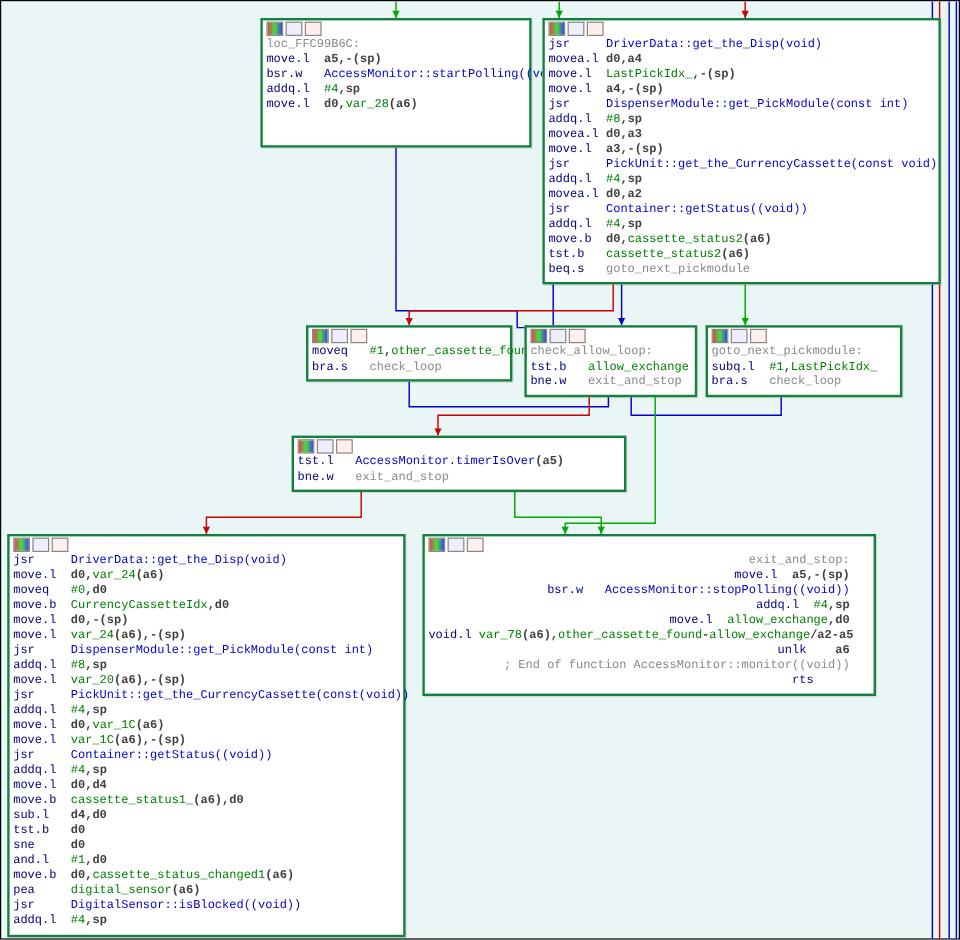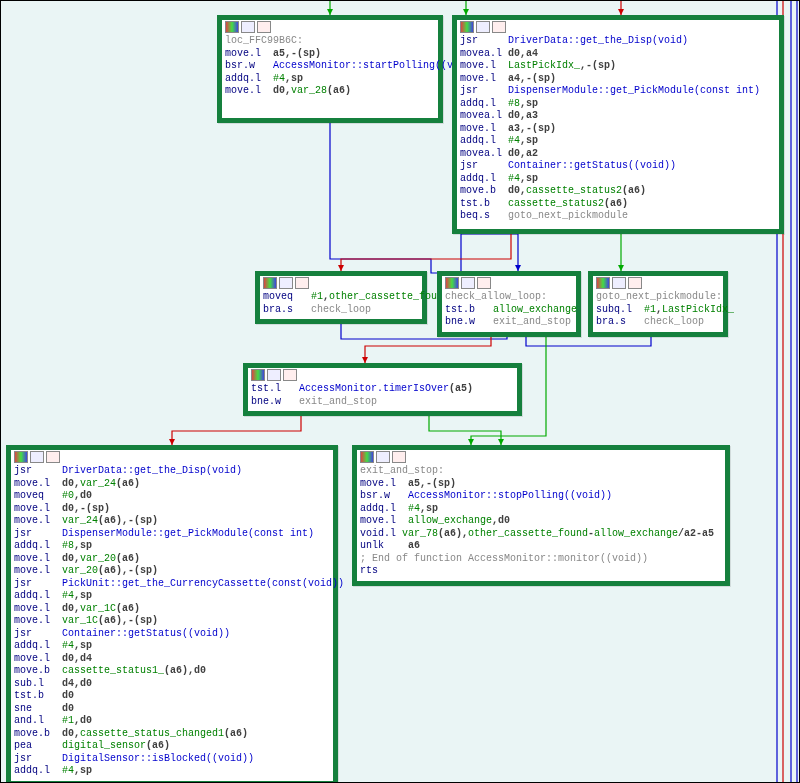--- a/index.html
+++ b/index.html
@@ -11,21 +11,21 @@
     background: #eaf5f5;
     width: 800px;
     height: 783px;
     position: relative;
     overflow: hidden;
     border: 1px solid #000;
   }
   .node {
     position: absolute;
     background: #fff;
-    border: 5px solid #15803d;
+    border: 2px solid #15803d;
     padding: 1px 20px 3px 3px;
     line-height: 1.25;
     box-shadow: 1px 1px 0 rgba(0,0,0,0.1);
   }
   .node .icons {
     display: flex;
     gap: 2px;
     margin-bottom: 2px;
   }
   .node .icons span {
@@ -120,20 +120,21 @@
         <span class="i3"></span>
       </div>
       <div class="line"><span class="mnem">jsr     </span><span class="func">DriverData::get_the_Disp(void)</span></div>
       <div class="line"><span class="mnem">movea.l </span><span class="reg">d0,a4</span></div>
       <div class="line"><span class="mnem">move.l  </span><span class="var">LastPickIdx_</span><span class="reg">,-(sp)</span></div>
       <div class="line"><span class="mnem">move.l  </span><span class="reg">a4,-(sp)</span></div>
       <div class="line"><span class="mnem">jsr     </span><span class="func">DispenserModule::get_PickModule(const int)</span></div>
       <div class="line"><span class="mnem">addq.l  </span><span class="num">#8</span><span class="reg">,sp</span></div>
       <div class="line"><span class="mnem">movea.l </span><span class="reg">d0,a3</span></div>
       <div class="line"><span class="mnem">move.l  </span><span class="reg">a3,-(sp)</span></div>
+      <div class="line"><span class="mnem">jsr     </span><span class="func">PickUnit::get_the_CurrencyCassette(const void)</span></div>
       <div class="line"><span class="mnem">addq.l  </span><span class="num">#4</span><span class="reg">,sp</span></div>
       <div class="line"><span class="mnem">movea.l </span><span class="reg">d0,a2</span></div>
       <div class="line"><span class="mnem">jsr     </span><span class="func">Container::getStatus((void))</span></div>
       <div class="line"><span class="mnem">addq.l  </span><span class="num">#4</span><span class="reg">,sp</span></div>
       <div class="line"><span class="mnem">move.b  </span><span class="reg">d0,</span><span class="var">cassette_status2</span><span class="reg">(a6)</span></div>
       <div class="line"><span class="mnem">tst.b   </span><span class="var">cassette_status2</span><span class="reg">(a6)</span></div>
       <div class="line"><span class="mnem">beq.s   </span><span class="cmt">goto_next_pickmodule</span></div>
     </div>
     <div class="node" style="left: 254px; top: 270px; width: 172px; min-height: 46px;">
       <div class="icons">
@@ -147,21 +148,21 @@
     <div class="node" style="left: 436px; top: 270px; width: 144px; min-height: 57px;">
       <div class="icons">
         <span class="i1"></span>
         <span class="i2"></span>
         <span class="i3"></span>
       </div>
       <div class="line"><span class="cmt">check_allow_loop:</span></div>
       <div class="line"><span class="mnem">tst.b   </span><span class="var">allow_exchange</span></div>
       <div class="line"><span class="mnem">bne.w   </span><span class="cmt">exit_and_stop</span></div>
     </div>
-    <div class="node" style="left: 587px; top: 270px; width: 140px; min-height: 57px;">
+    <div class="node" style="left: 587px; top: 270px; width: 164px; min-height: 57px;">
       <div class="icons">
         <span class="i1"></span>
         <span class="i2"></span>
         <span class="i3"></span>
       </div>
       <div class="line"><span class="cmt">goto_next_pickmodule:</span></div>
       <div class="line"><span class="mnem">subq.l  </span><span class="num">#1</span><span class="reg">,</span><span class="var">LastPickIdx_</span></div>
       <div class="line"><span class="mnem">bra.s   </span><span class="cmt">check_loop</span></div>
     </div>
     <div class="node" style="left: 242px; top: 362px; width: 279px; min-height: 46px;">
@@ -175,44 +176,44 @@
     </div>
     <div class="node" style="left: 5px; top: 444px; width: 332px; min-height: 336px;">
       <div class="icons">
         <span class="i1"></span>
         <span class="i2"></span>
         <span class="i3"></span>
       </div>
       <div class="line"><span class="mnem">jsr     </span><span class="func">DriverData::get_the_Disp(void)</span></div>
       <div class="line"><span class="mnem">move.l  </span><span class="reg">d0,</span><span class="var">var_24</span><span class="reg">(a6)</span></div>
       <div class="line"><span class="mnem">moveq   </span><span class="num">#0</span><span class="reg">,d0</span></div>
+      <div class="line"><span class="mnem">move.b  </span><span class="var">CurrencyCassetteIdx</span><span class="reg">,d0</span></div>
       <div class="line"><span class="mnem">move.l  </span><span class="reg">d0,-(sp)</span></div>
       <div class="line"><span class="mnem">move.l  </span><span class="var">var_24</span><span class="reg">(a6),-(sp)</span></div>
       <div class="line"><span class="mnem">jsr     </span><span class="func">DispenserModule::get_PickModule(const int)</span></div>
       <div class="line"><span class="mnem">addq.l  </span><span class="num">#8</span><span class="reg">,sp</span></div>
-      <div class="line"><span class="mnem">move.l  </span><span class="reg">d0,</span><span class="var">var_20</span><span class="reg">(a6)</span></div>
       <div class="line"><span class="mnem">move.l  </span><span class="var">var_20</span><span class="reg">(a6),-(sp)</span></div>
       <div class="line"><span class="mnem">jsr     </span><span class="func">PickUnit::get_the_CurrencyCassette(const(void))</span></div>
       <div class="line"><span class="mnem">addq.l  </span><span class="num">#4</span><span class="reg">,sp</span></div>
       <div class="line"><span class="mnem">move.l  </span><span class="reg">d0,</span><span class="var">var_1C</span><span class="reg">(a6)</span></div>
       <div class="line"><span class="mnem">move.l  </span><span class="var">var_1C</span><span class="reg">(a6),-(sp)</span></div>
       <div class="line"><span class="mnem">jsr     </span><span class="func">Container::getStatus((void))</span></div>
       <div class="line"><span class="mnem">addq.l  </span><span class="num">#4</span><span class="reg">,sp</span></div>
       <div class="line"><span class="mnem">move.l  </span><span class="reg">d0,d4</span></div>
       <div class="line"><span class="mnem">move.b  </span><span class="var">cassette_status1_</span><span class="reg">(a6),d0</span></div>
       <div class="line"><span class="mnem">sub.l   </span><span class="reg">d4,d0</span></div>
       <div class="line"><span class="mnem">tst.b   </span><span class="reg">d0</span></div>
       <div class="line"><span class="mnem">sne     </span><span class="reg">d0</span></div>
       <div class="line"><span class="mnem">and.l   </span><span class="num">#1</span><span class="reg">,d0</span></div>
       <div class="line"><span class="mnem">move.b  </span><span class="reg">d0,</span><span class="var">cassette_status_changed1</span><span class="reg">(a6)</span></div>
       <div class="line"><span class="mnem">pea     </span><span class="var">digital_sensor</span><span class="reg">(a6)</span></div>
       <div class="line"><span class="mnem">jsr     </span><span class="func">DigitalSensor::isBlocked((void))</span></div>
       <div class="line"><span class="mnem">addq.l  </span><span class="num">#4</span><span class="reg">,sp</span></div>
     </div>
-    <div class="node" style="left: 351px; top: 444px; width: 378px; min-height: 120px;">
+    <div class="node" style="left: 351px; top: 444px; width: 378px; min-height: 120px; text-align: right;">
       <div class="icons">
         <span class="i1"></span>
         <span class="i2"></span>
         <span class="i3"></span>
       </div>
       <div class="line"><span class="cmt">exit_and_stop:</span></div>
       <div class="line"><span class="mnem">move.l  </span><span class="reg">a5,-(sp)</span></div>
       <div class="line"><span class="mnem">bsr.w   </span><span class="func">AccessMonitor::stopPolling((void))</span></div>
       <div class="line"><span class="mnem">addq.l  </span><span class="num">#4</span><span class="reg">,sp</span></div>
       <div class="line"><span class="mnem">move.l  </span><span class="var">allow_exchange</span><span class="reg">,d0</span></div>

